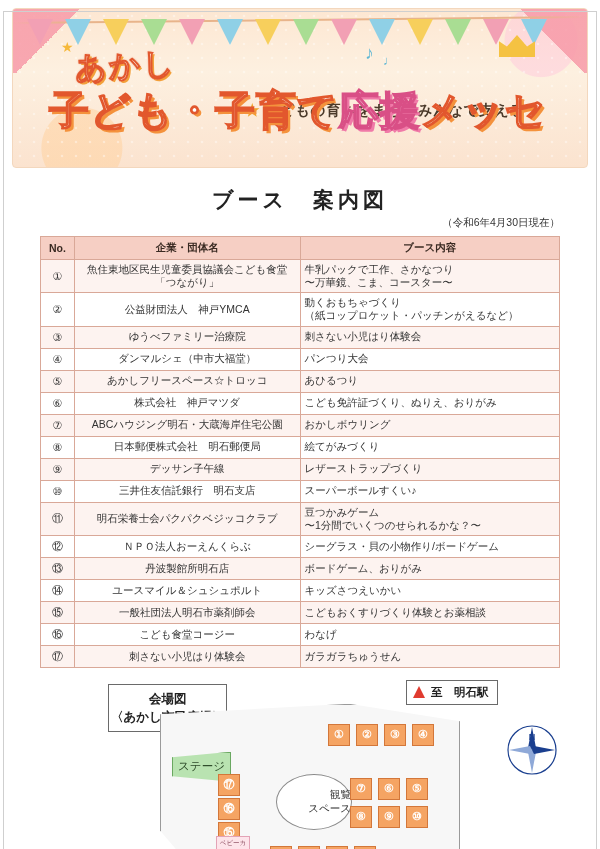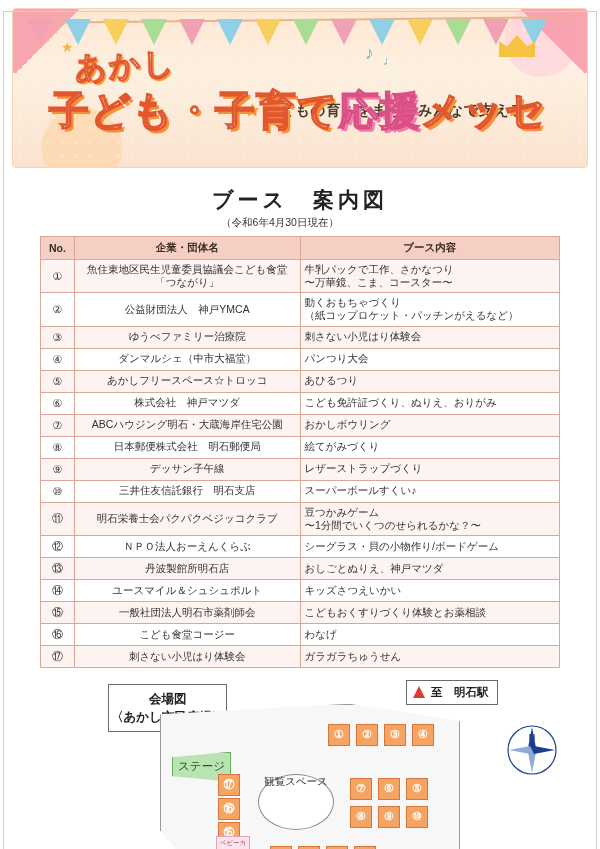--- a/index.html
+++ b/index.html
@@ -109,21 +109,21 @@
   .section-title {
     text-align:center;
     font-size: 21px;
     font-weight: bold;
     color:#222;
     margin: 18px 0 2px 0;
     letter-spacing: 4px;
     font-family: Liberation Sans, sans-serif;
   }
   .asof {
-    text-align:center;
+    text-align:right;
     font-size: 10.5px;
     color:#333;
     margin: 0 40px 6px 0;
   }
 
   
   table.booth {
     border-collapse: collapse;
     width: 520px;
     margin: 0 auto;
@@ -176,26 +176,26 @@
   .stage {
     position:absolute; left: 152px; top: 74px;
     width: 59px; height: 30px;
     background: #b9e3b1;
     border: 1.5px solid #6aa861;
     clip-path: polygon(0 18%, 100% 0, 100% 100%, 0 82%);
     display:flex; align-items:center; justify-content:center;
     font-size: 11.5px; font-weight:normal; color:#2c4a28;
   }
   .viewing {
-    position:absolute; left: 238px; top: 96px;
+    position:absolute; left: 256px; top: 96px;
     width: 76px; height: 56px;
     border: 1.5px solid #8b8b8b;
     border-radius: 50%;
     background:#fff;
-    display:flex; flex-direction:row; align-items:flex-start; justify-content:center;
+    display:flex; flex-direction:column; align-items:flex-end; justify-content:center;
     font-size: 10.5px; color:#333; line-height:1.3;
   }
   .booth-box {
     position:absolute;
     width: 22px; height: 22px;
     background: #f5a463;
     border: 1px solid #d3773a;
     display:flex; align-items:center; justify-content:center;
     font-size: 11px; color:#fff; font-weight:bold;
   }
@@ -358,21 +358,21 @@
         </td>
       </tr>
       <tr>
         <td class="no">⑫</td>
         <td class="org">ＮＰＯ法人おーえんくらぶ</td>
         <td class="act">シーグラス・貝の小物作り/ボードゲーム</td>
       </tr>
       <tr>
         <td class="no">⑬</td>
         <td class="org">丹波製館所明石店</td>
-        <td class="act">おしごとぬりえ、神戸マツダ</td>
+        <td class="act">ボードゲーム、おりがみ</td>
       </tr>
       <tr>
         <td class="no">⑭</td>
         <td class="org">ユースマイル＆シュシュポルト</td>
         <td class="act">キッズさつえいかい</td>
       </tr>
       <tr>
         <td class="no">⑮</td>
         <td class="org">一般社団法人明石市薬剤師会</td>
         <td class="act">こどもおくすりづくり体験とお薬相談</td>

